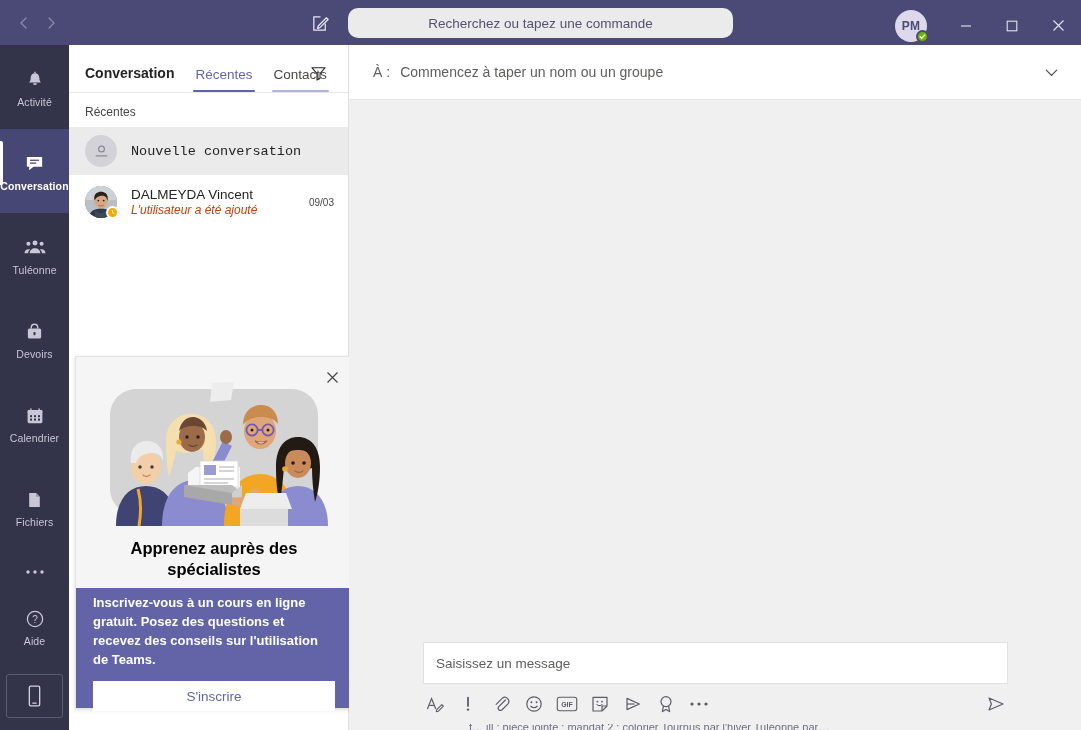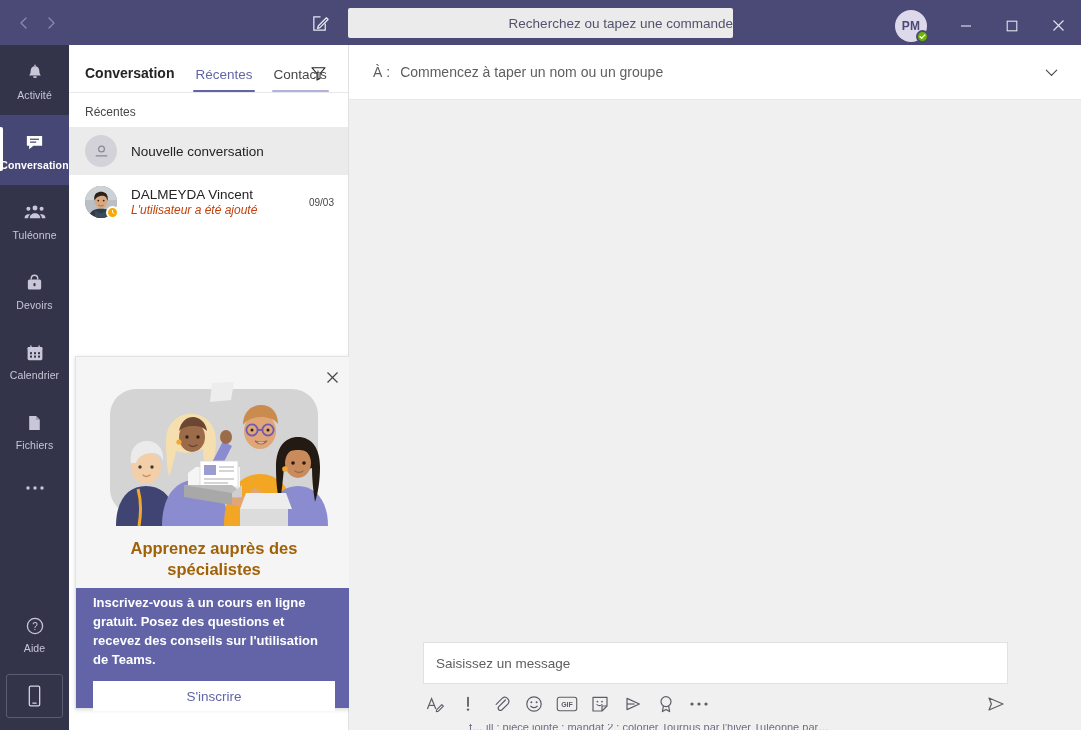--- a/index.html
+++ b/index.html
@@ -17,22 +17,22 @@
   }
   .nav-arrows { display: flex; align-items: center; width: 75px;
     justify-content: space-around; padding: 0 10px; }
   .nav-arrow { width: 28px; height: 28px; display: flex; align-items: center;
     justify-content: center; color: #8b89ad; cursor: pointer; }
   .nav-arrow svg { display: block; }
   .compose-btn { position: absolute; left: 306px; top: 9px; width: 28px; height: 28px;
     display: flex; align-items: center; justify-content: center; cursor: pointer; }
   .searchbox {
     position: absolute; left: 348px; top: 8px; width: 385px; height: 30px;
-    background: #ebebeb; border: none; border-radius: 2px;
-    text-align: right; font-size: 13.5px; color: #53526e;
+    background: #ebebeb; border: none; border-radius: 10px;
+    text-align: center; font-size: 13.5px; color: #53526e;
     font-family: "Liberation Sans", sans-serif; cursor: text;
   }
   .searchbox::placeholder { color: #53526e; opacity: 1; }
   .win-right { position: absolute; right: 0; top: 0; height: 51px;
     display: flex; align-items: center; }
   .avatar-wrap { position: relative; width: 32px; height: 32px; margin-right: 16px; cursor: pointer; }
   .avatar-circle { width: 32px; height: 32px; border-radius: 50%;
     background: #ddd9ea; color: #4b4a77; font-size: 12px; font-weight: 600;
     display: flex; align-items: center; justify-content: center; letter-spacing: .3px; }
   .presence { position: absolute; right: -2px; bottom: -1px; width: 13px; height: 13px;
@@ -41,21 +41,21 @@
   .presence svg { display: block; }
   .win-btn { width: 46px; height: 45px; display: flex; align-items: center;
     justify-content: center; cursor: pointer; }
   .win-btn svg { display: block; }
 
   
   .rail {
     position: absolute; left: 0; top: 45px; width: 69px; height: 685px;
     background: #33344a;
   }
-  .rail-item { width: 69px; height: 70px; display: flex; flex-direction: column;
+  .rail-item { width: 69px; height: 84px; display: flex; flex-direction: column;
     align-items: center; justify-content: center; cursor: pointer; position: relative; }
   .rail-item .ri-icon { height: 26px; display: flex; align-items: center; justify-content: center; }
   .rail-item .ri-label { font-size: 10.5px; color: #c8c6d7; margin-top: 3px; letter-spacing: .1px; }
   .rail-item.active { background: #464775; }
   .rail-item.active .ri-label { color: #fff; font-weight: 600; }
   .rail-item.active::before { content: ""; position: absolute; left: 0; top: 12px;
     width: 3px; height: 44px; background: #fff; border-radius: 0 2px 2px 0; }
   .rail-more { width: 69px; height: 46px; display: flex; align-items: center;
     justify-content: center; cursor: pointer; }
   .rail-bottom { position: absolute; bottom: 0; left: 0; width: 69px; }
@@ -75,21 +75,21 @@
   .lt-tab.active::after { content: ""; position: absolute; left: -2px; right: -2px;
     bottom: 0; height: 2.5px; background: #6264a7; border-radius: 2px; }
   .lt-tab.hovered::after { content: ""; position: absolute; left: -2px; right: -2px;
     bottom: 0; height: 2.5px; background: #b2b3db; border-radius: 2px; }
   .lt-filter { position: absolute; right: 20px; bottom: 9px; cursor: pointer;
     width: 20px; height: 20px; display: flex; align-items: center; justify-content: center; }
   .list-divider { height: 1px; background: #e8e8e8; }
   .list-section { font-size: 12px; color: #484644; padding: 12px 0 8px 16px; }
   .conv-row { display: flex; align-items: center; height: 48px; padding: 0 14px 0 16px;
     cursor: pointer; }
-  .conv-row.selected { background: #ebebeb; }
+  .conv-row.selected { background: #ebebeb; font-family: Liberation Mono, monospace; }
   .conv-av { width: 32px; height: 32px; border-radius: 50%; flex: 0 0 32px;
     position: relative; }
   .conv-av.generic { background: #d3d2d8; display: flex; align-items: center; justify-content: center; }
   .conv-body { flex: 1; margin-left: 14px; min-width: 0; }
   .conv-name { font-size: 13.5px; color: #252424; }
   .conv-prev { font-size: 12px; color: #c2410c; font-style: italic; margin-top: 1px; }
   .conv-time { font-size: 10px; color: #484644; margin-left: 6px; }
   .conv-row.person { height: 54px; }
   .photo-av {
     width: 32px; height: 32px; border-radius: 50%; overflow: hidden; position: relative;
@@ -99,21 +99,21 @@
     border-radius: 50%; background: #f8a800; border: 2px solid #fff;
     display: flex; align-items: center; justify-content: center; }
 
   
   .promo { position: absolute; left: 75px; top: 356px; width: 278px; height: 353px;
     background: #f5f5f5; border: 1px solid #e3e3e3;
     box-shadow: 0 1px 4px rgba(0,0,0,.14); }
   .promo-close { position: absolute; right: 8px; top: 8px; width: 24px; height: 24px;
     display: flex; align-items: center; justify-content: center; cursor: pointer; }
   .promo-illus { margin: 24px auto 0; width: 228px; height: 145px; display: block; }
-  .promo-title { text-align: center; font-size: 16.5px; font-weight: 600; color: #a16207;
+  .promo-title { text-align: center; font-size: 16.5px; font-weight: 600; color: #000000;
     line-height: 1.3; margin-top: 12px; padding: 0 22px; }
   .promo-foot { position: absolute; left: 0; bottom: 0; width: 100%; height: 120px;
     background: #6264a7; padding: 6px 17px 0; }
   .promo-text { color: #fff; font-size: 13px; line-height: 1.45; font-weight: 600; }
   .promo-cta { margin-top: 12px; width: 100%; height: 30px; background: #fff;
     border: none; color: #6264a7; font-size: 13.5px; cursor: pointer;
     font-family: "Liberation Sans", sans-serif; }
 
   
   .chat { position: absolute; left: 349px; top: 45px; width: 732px; height: 685px;

